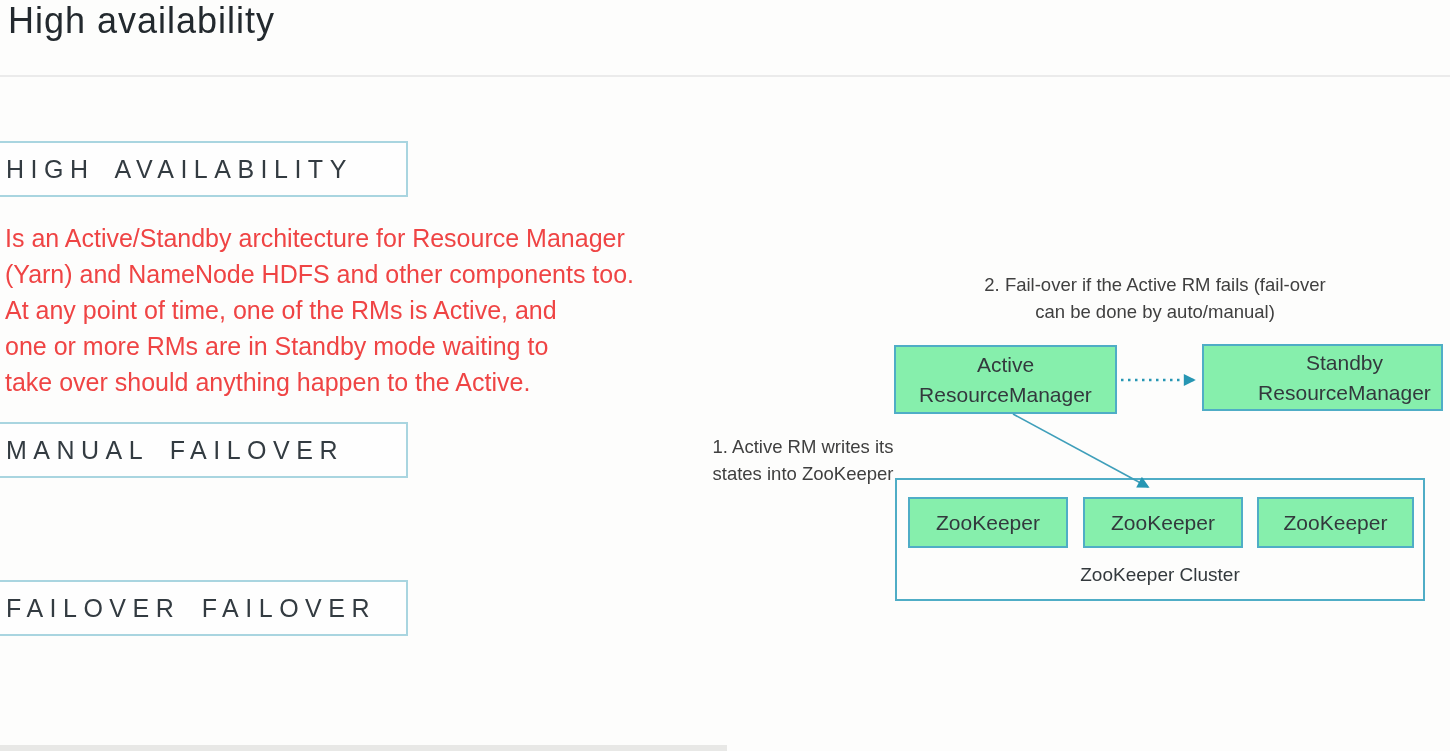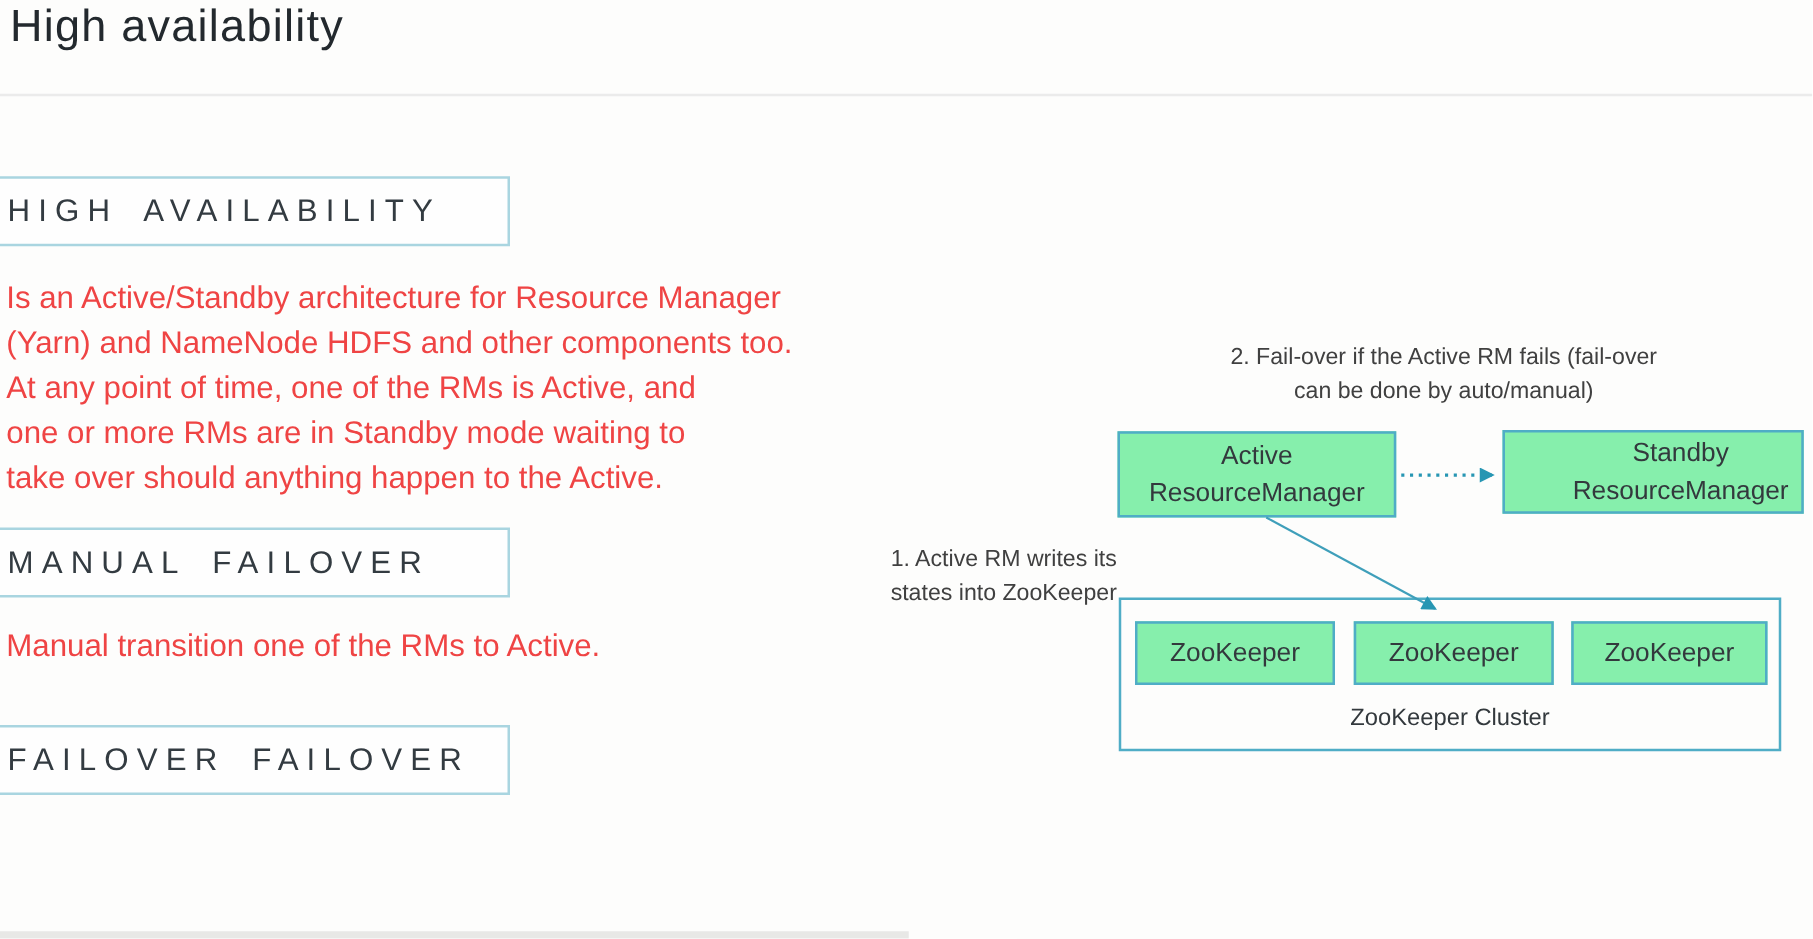--- a/index.html
+++ b/index.html
@@ -58,21 +58,20 @@
   </div>
   <div class="body-text" style="top:220px;">Is an Active/Standby architecture for Resource Manager
 (Yarn) and NameNode HDFS and other components too.
 At any point of time, one of the RMs is Active, and
 one or more RMs are in Standby mode waiting to
 take over should anything happen to the Active.</div>
 
   <div class="headbox" style="top:422px;">
     <span>MANUAL FAILOVER</span>
   </div>
-  <div class="body-text" style="top:499px;">Manual transition one of the RMs to Active.</div>
 
   <div class="headbox" style="top:580px;">
     <span>FAILOVER FAILOVER</span>
   </div>
 
   <div class="annotation" style="left:940px; top:271px; width:430px;">2. Fail-over if the Active RM fails (fail-over
 can be done by auto/manual)</div>
   <div class="annotation" style="left:698px; top:417px; width:210px;margin-top:16px;">1. Active RM writes its
 states into ZooKeeper</div>
 

